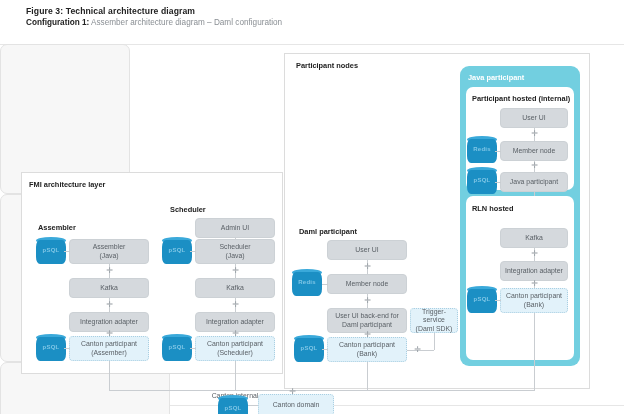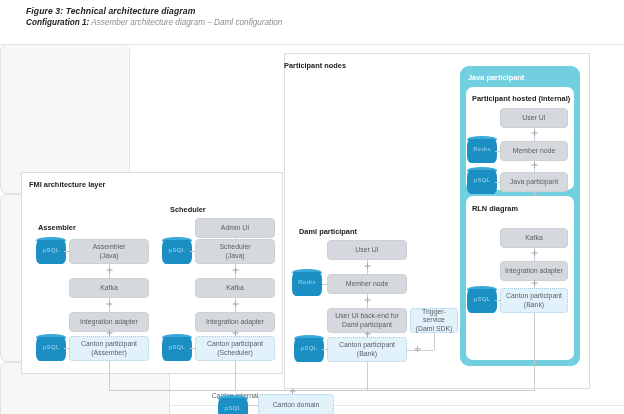--- a/index.html
+++ b/index.html
@@ -1,21 +1,21 @@
 <!DOCTYPE html>
 <html><head>
 <meta charset="utf-8">
 <style>
   html,body{margin:0;padding:0;}
   body{
     width:624px;height:414px;background:#ffffff;
     font-family:"Liberation Sans", sans-serif;
     color:#333;overflow:hidden;position:relative;
   }
-  .caption{position:absolute;left:26px;top:6px;width:420px;font-style:italic;}
+  .caption{position:absolute;left:26px;top:6px;width:420px;}
   .cap-title{font-size:8.6px;font-weight:bold;color:#222;letter-spacing:.1px;}
   .cap-sub{font-size:8.2px;color:#8a8f94;margin-top:2px;}
   .cap-sub b{color:#222;font-weight:bold;text-align:right;}
   .hrule{position:absolute;left:0;top:44px;width:624px;height:1px;background:#e6e6e6;}
   .hrule2{position:absolute;left:0;top:405px;width:624px;height:1px;background:#e6e6e6;}
 
   .canvas{position:absolute;left:0;top:44px;width:624px;height:361px;}
 
   
   .grp{position:absolute;box-sizing:border-box;background:#ffffff;border:1px solid #dcdcdc;}
@@ -55,21 +55,21 @@
 <div class="caption">
   <div class="cap-title">Figure 3: Technical architecture diagram</div>
   <div class="cap-sub"><b>Configuration 1:</b><span> Assember architecture diagram – Daml configuration</span></div>
 </div>
 <div class="hrule"></div>
 <div class="hrule2"></div>
 
 <div class="canvas">
 
   <div class="grp" style="left:284px;top:9px;width:306px;height:336px;"></div>
-  <div class="grp-title" style="left:284px;top:17px;">Participant nodes</div>
+  <div class="grp-title" style="left:296px;top:17px;">Participant nodes</div>
 
   <div class="grp" style="left:21px;top:128px;width:262px;height:202px;"></div>
   <div class="grp-title" style="left:29px;top:136px;">FMI architecture layer</div>
 
   <div class="grp-r" style="left:29px;top:170px;width:128px;height:148px;"></div>
   <div class="grp-title" style="left:38px;top:179px;">Assembler</div>
 
   <div class="box gray" style="left:69px;top:195px;width:80px;height:25px;">
     <span><span>Assembler</span><br><span>(Java)</span></span>
   </div>
@@ -223,21 +223,21 @@
     <div class="top"></div>
       <div class="cyl"></div>
     <div class="lbl">pSQL</div>
   </div>
   <div class="ln lnh" style="left:495px;top:138px;width:6px;"></div>
 
   <div class="ln lnv" style="left:534px;top:148px;height:27px;"></div>
   <div class="dot" style="left:531px;top:165px;"></div>
 
   <div class="teal-inner" style="left:466px;top:152px;width:108px;height:164px;"></div>
-  <div class="grp-title" style="left:472px;top:160px;">RLN diagram</div>
+  <div class="grp-title" style="left:472px;top:160px;">RLN hosted</div>
 
   <div class="box gray" style="left:500px;top:184px;width:68px;height:20px;">
     <span>Kafka</span>
   </div>
   <div class="ln lnv" style="left:534px;top:204px;height:14px;"></div>
   <div class="dot" style="left:531px;top:206px;"></div>
 
   <div class="box gray" style="left:500px;top:217px;width:68px;height:20px;">
     <span>Integration adapter</span>
   </div>

